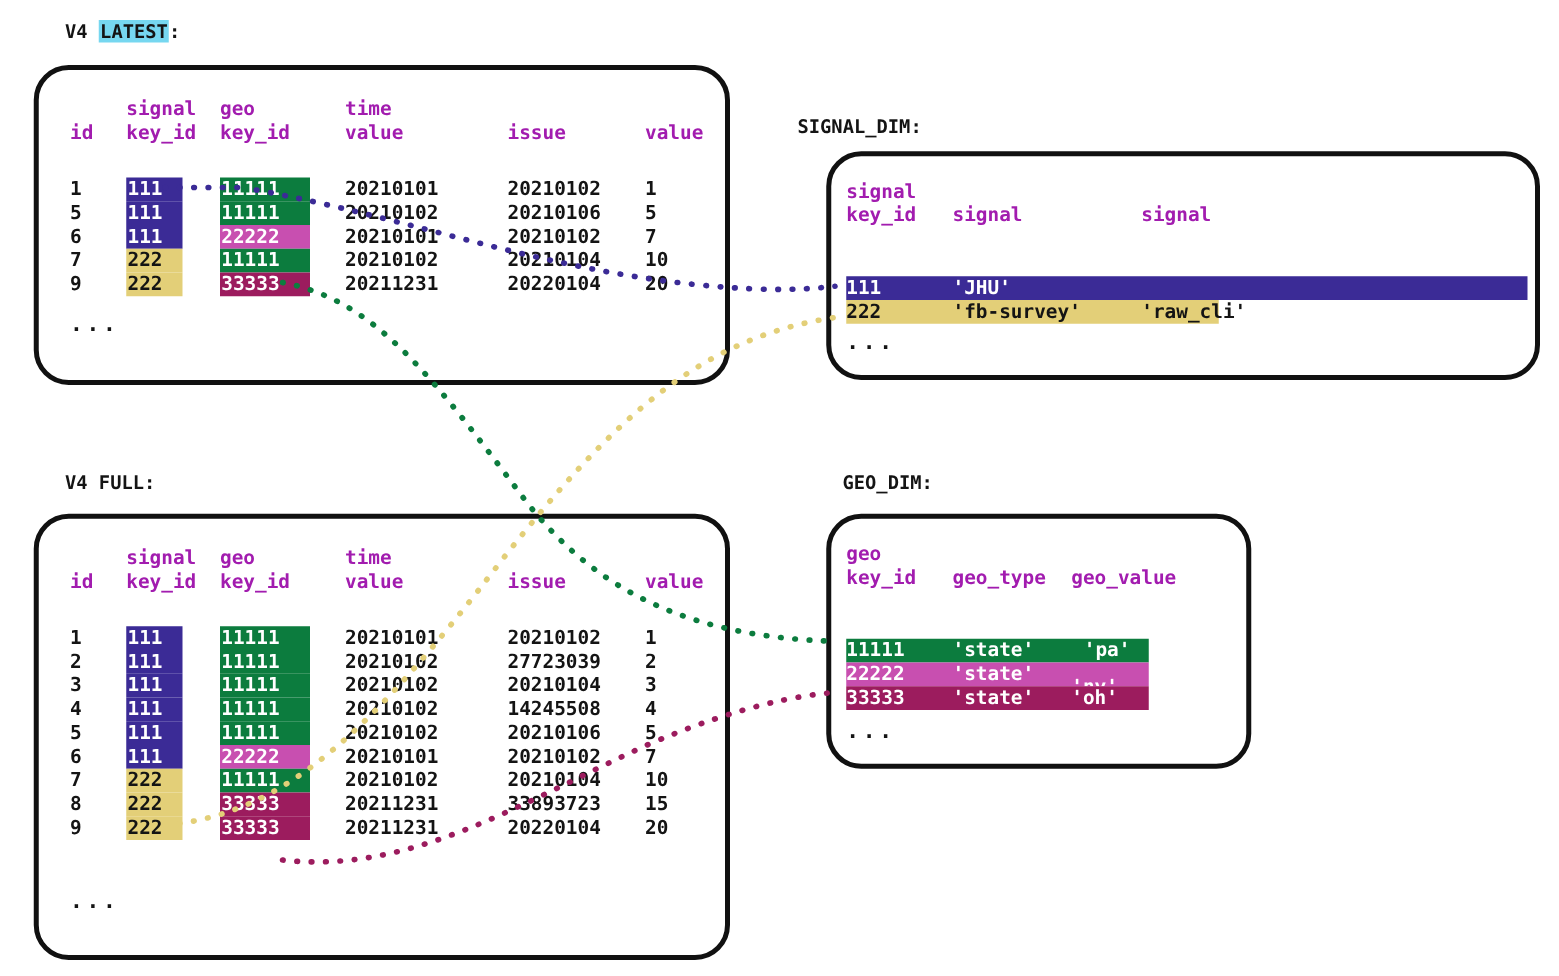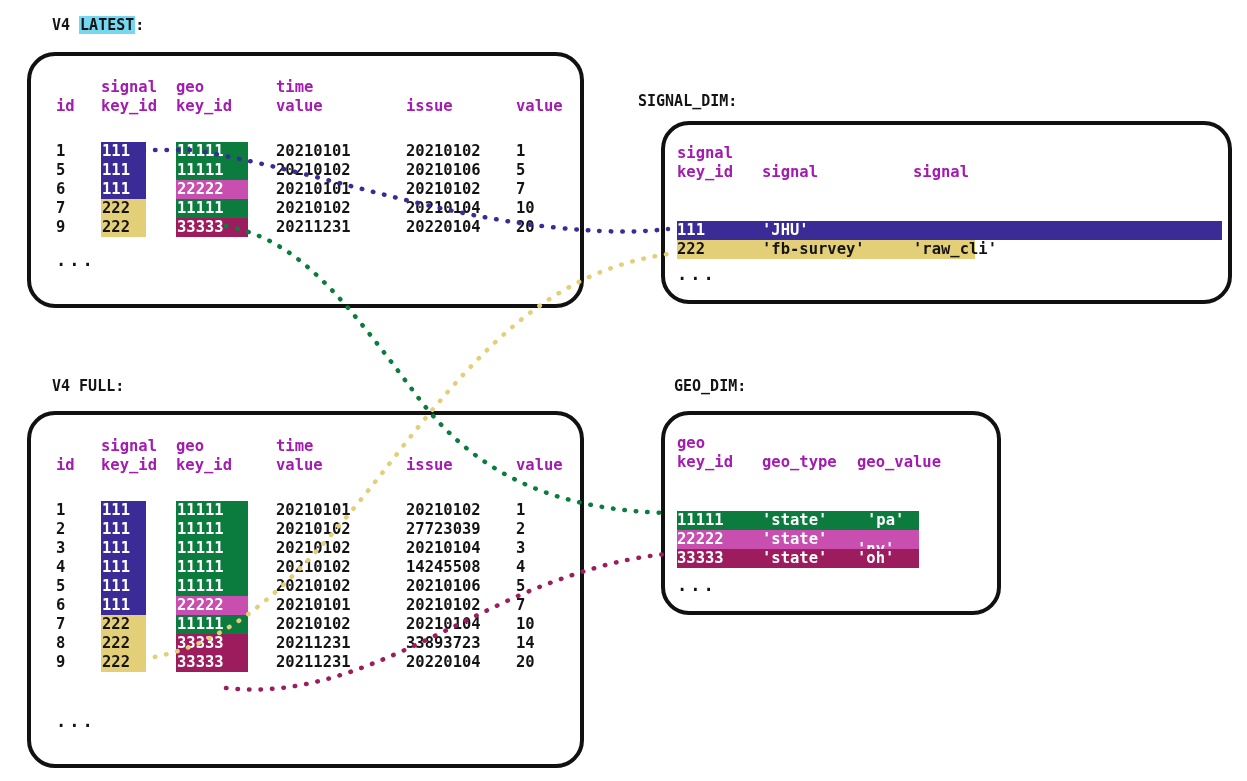--- a/index.html
+++ b/index.html
@@ -200,21 +200,21 @@
           <div class="sw" style="left: 70px; top: 200px; width: 45px; height: 19px; background: rgb(227, 207, 120); color: rgb(20, 20, 20);">222</div>
           <div class="sw" style="left: 145px; top: 200px; width: 72px; height: 19px; background: rgb(12, 124, 62); color: rgb(255, 255, 255);">11111</div>
           <div class="cell" style="left: 245px; top: 200px;">20210102</div>
           <div class="cell" style="left: 375px; top: 200px;">20210104</div>
           <div class="cell" style="left: 485px; top: 200px;">10</div>
           <div class="cell" style="left: 25px; top: 219px;">8</div>
           <div class="sw" style="left: 70px; top: 219px; width: 45px; height: 19px; background: rgb(227, 207, 120); color: rgb(20, 20, 20);">222</div>
           <div class="sw" style="left: 145px; top: 219px; width: 72px; height: 19px; background: rgb(156, 28, 94); color: rgb(255, 255, 255);">33333</div>
           <div class="cell" style="left: 245px; top: 219px;">20211231</div>
           <div class="cell" style="left: 375px; top: 219px;">33893723</div>
-          <div class="cell" style="left: 485px; top: 219px;">14</div>
+          <div class="cell" style="left: 485px; top: 219px;">15</div>
           <div class="cell" style="left: 25px; top: 238px;">9</div>
           <div class="sw" style="left: 70px; top: 238px; width: 45px; height: 19px; background: rgb(227, 207, 120); color: rgb(20, 20, 20);">222</div>
           <div class="sw" style="left: 145px; top: 238px; width: 72px; height: 19px; background: rgb(156, 28, 94); color: rgb(255, 255, 255);">33333</div>
           <div class="cell" style="left: 245px; top: 238px;">20211231</div>
           <div class="cell" style="left: 375px; top: 238px;">20220104</div>
           <div class="cell" style="left: 485px; top: 238px;">20</div>
         </div>
       <div class="cell dots" style="left:25px; top:297px;">...</div>
     </div>
   </div>

